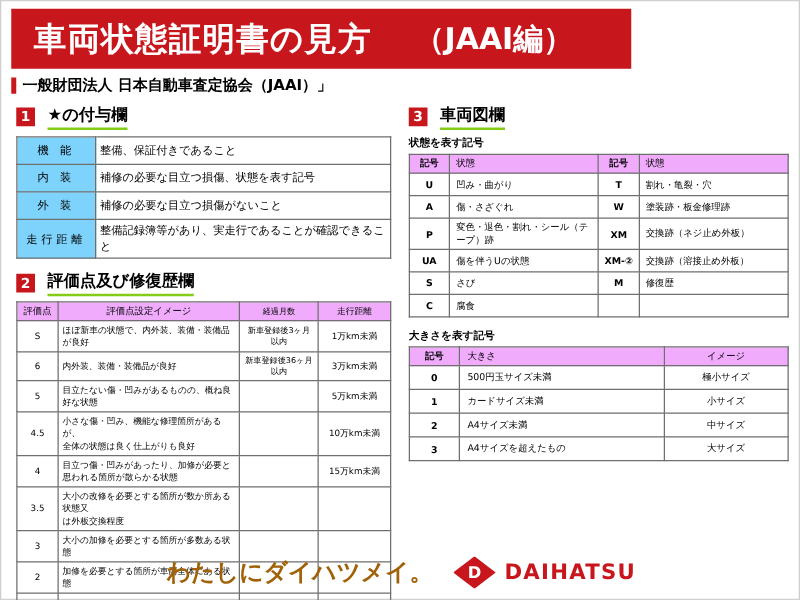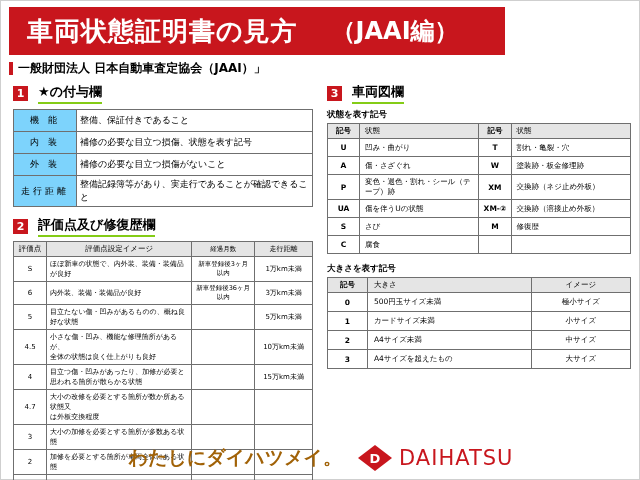--- a/index.html
+++ b/index.html
@@ -41,21 +41,21 @@
   .sectitle{font-size:13px;font-weight:bold;margin-left:5px;vertical-align:middle;}
   .underline{border-bottom:2px solid #84cc16;display:inline-block;padding-bottom:1px;}
 
   
   .col-left{position:absolute;left:12px;top:82px;width:300px;}
   .col-right{position:absolute;left:326px;top:82px;width:304px;}
 
   table{border-collapse:collapse;}
   .tbl{width:100%;font-size:8px;}
   .tbl td,.tbl th{border:1px solid #6f6f6f;padding:2px 3px;vertical-align:middle;}
-  .tbl th{background:#e5e5e5;font-weight:normal;text-align:center;}
+  .tbl th{background:#f0abfc;font-weight:normal;text-align:center;}
 
   
   #t1{margin-top:5px;}
   #t1 td{height:17px;font-size:9px;}
   #t1 .lbl{width:56px;text-align:center;letter-spacing:3px;background:#7dd3fc;}
 
   
   #t2{margin-top:4px;font-size:7px;}
   #t2 th{font-size:7.5px;}
   #t2 td{height:13px;}
@@ -83,21 +83,21 @@
     display:flex;align-items:center;justify-content:center;gap:16px;
   }
   .slogan{font-size:19px;font-weight:bold;color:#a16207;letter-spacing:0px;white-space:nowrap;}
   .brandbox{display:flex;align-items:center;gap:7px;}
   .dmark{
     width:34px;height:26px;background:#c8161d;
     clip-path:polygon(50% 0%,100% 50%,50% 100%,0% 50%);
     display:flex;align-items:center;justify-content:center;
   }
   .dmark span{color:#fff;font-size:13px;font-weight:bold;}
-  .brandname{font-size:21px;font-weight:normal;color:#c8161d;letter-spacing:1px;}
+  .brandname{font-size:17px;font-weight:bold;color:#c8161d;letter-spacing:1px;}
 </style>
 </head>
 <body>
 
 <div class="page">
 
   <div class="header">
     <div class="h-title">車両状態証明書の見方</div>
     <div class="h-sub">（JAAI編）</div>
   </div>
@@ -174,21 +174,21 @@
             <td class="c2"></td>
             <td class="c3">10万km未満</td>
           </tr>
           <tr>
             <td class="c0">4</td>
             <td class="c1">目立つ傷・凹みがあったり、加修が必要と<br>思われる箇所が散らかる状態</td>
             <td class="c2"></td>
             <td class="c3">15万km未満</td>
           </tr>
           <tr>
-            <td class="c0">4.7</td>
+            <td class="c0">3.5</td>
             <td class="c1">大小の改修を必要とする箇所が数か所ある状態又<br>は外板交換程度</td>
             <td class="c2"></td>
             <td class="c3"></td>
           </tr>
           <tr>
             <td class="c0">3</td>
             <td class="c1">大小の加修を必要とする箇所が多数ある状態</td>
             <td class="c2"></td>
             <td class="c3"></td>
           </tr>

